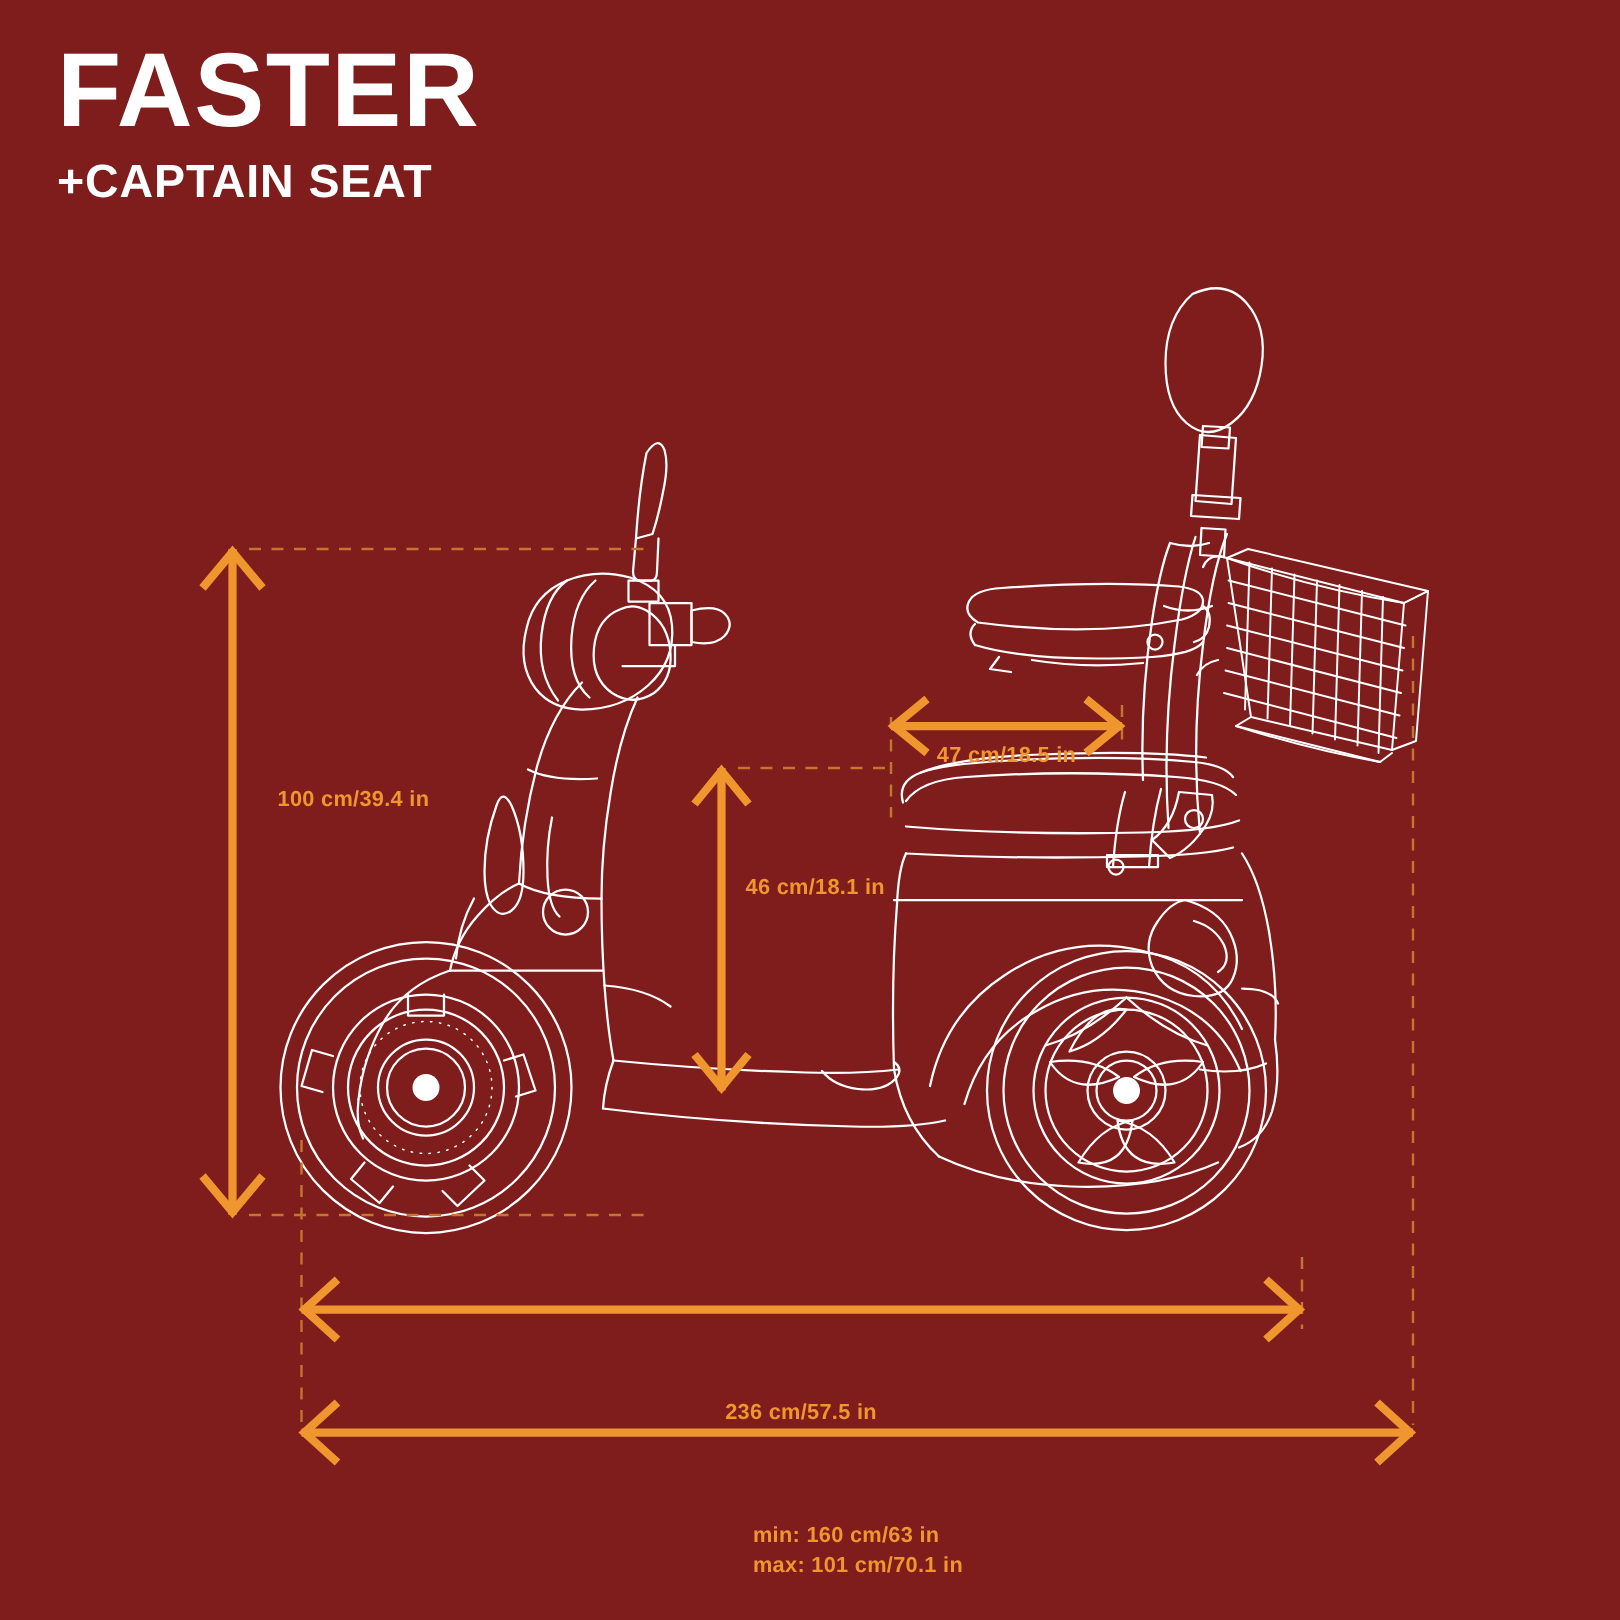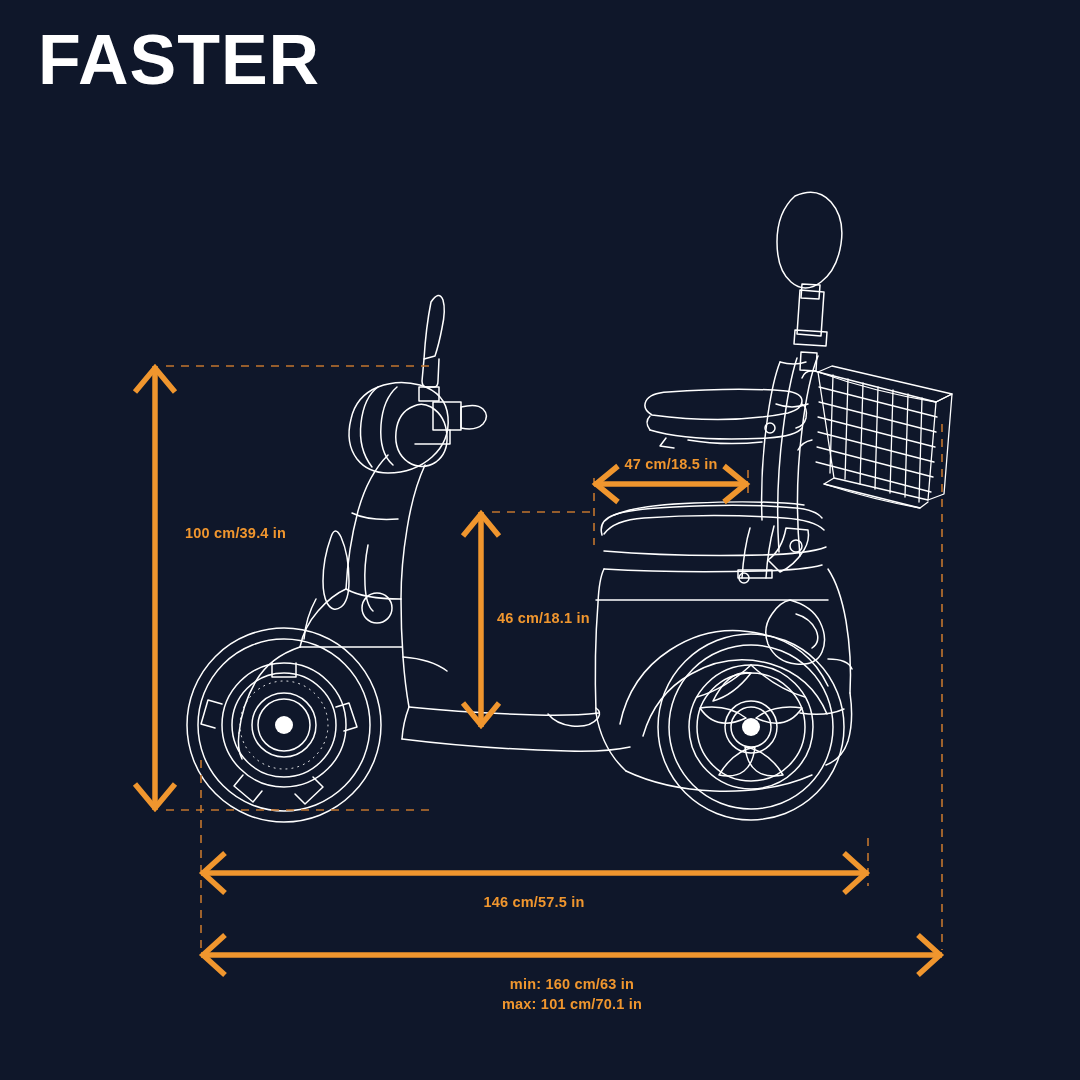--- a/index.html
+++ b/index.html
@@ -5,21 +5,21 @@
 <style>
   html, body {
     margin: 0;
     padding: 0;
     background: #27255c;
   }
   #stage {
     position: relative;
     width: 1080px;
     height: 1080px;
-    background: #0f172a;
+    background: #7f1d1d;
     overflow: hidden;
     font-family: "Liberation Sans", sans-serif;
   }
   #title-block {
     position: absolute;
     left: 38px;
     top: 26px;
     z-index: 5;
   }
   #main-title {
@@ -52,30 +52,31 @@
   .dim-text {
     position: absolute;
     color: #f0962e;
     font-family: "Liberation Sans", sans-serif;
     font-size: 14.5px;
     font-weight: 700;
     letter-spacing: 0.2px;
     white-space: nowrap;
     z-index: 6;
   }
-  .dim-text.centered { transform: translateX(-50%); }
-  .dim-text.two-line { line-height: 1.35; text-align: center; }
+  .dim-text.centered { transform: translateX(-50%); margin-top: 40px; }
+  .dim-text.two-line { line-height: 1.35; text-align: left; }
 </style>
 </head>
 <body>
 
 <div id="stage">
 
   <div id="title-block">
     <div id="main-title">FASTER</div>
+    <div id="sub-title">+CAPTAIN SEAT</div>
   </div>
 
   <svg id="drawing-layer" viewBox="0 0 1080 1080">
     <g fill="none" stroke="#ffffff" stroke-width="1.5" stroke-linecap="round" stroke-linejoin="round">
 
       <g>
         <path d="M431 302 q8 -12 12 -2 q3 10 -1 28 q-3 16 -7 28 l-11 3 q2 -32 7 -57 z"></path>
         <path d="M424 359 l-2 22 q0 6 5 6 l7 0 q4 0 4 -6 l1 -22"></path>
         <path d="M419 387 l20 0 l0 14 l-20 0 z"></path>
       </g>
@@ -290,24 +291,24 @@
         <line x1="201" y1="955" x2="942" y2="955"></line>
         <path d="M225 935 L203 955 L225 975"></path>
         <path d="M918 935 L940 955 L918 975"></path>
       </g>
 
     </g>
   </svg>
 
   <div class="dim-text" style="left:185px; top:525px;">100 cm/39.4 in</div>
 
-  <div class="dim-text" style="left:497px; top:610px;">46 cm/18.1 in</div>
+  <div class="dim-text" style="left:497px; top:584px;">46 cm/18.1 in</div>
 
   <div class="dim-text centered" style="left:671px; top:456px;">47 cm/18.5 in</div>
 
-  <div class="dim-text centered" style="left:534px; top:894px;">146 cm/57.5 in</div>
+  <div class="dim-text centered" style="left:534px; top:894px;">236 cm/57.5 in</div>
 
   <div class="dim-text centered two-line" style="left:572px; top:975px;">
     <div>min: 160 cm/63 in</div>
     <div>max: 101 cm/70.1 in</div>
   </div>
 
 </div>
 
 </body></html>

